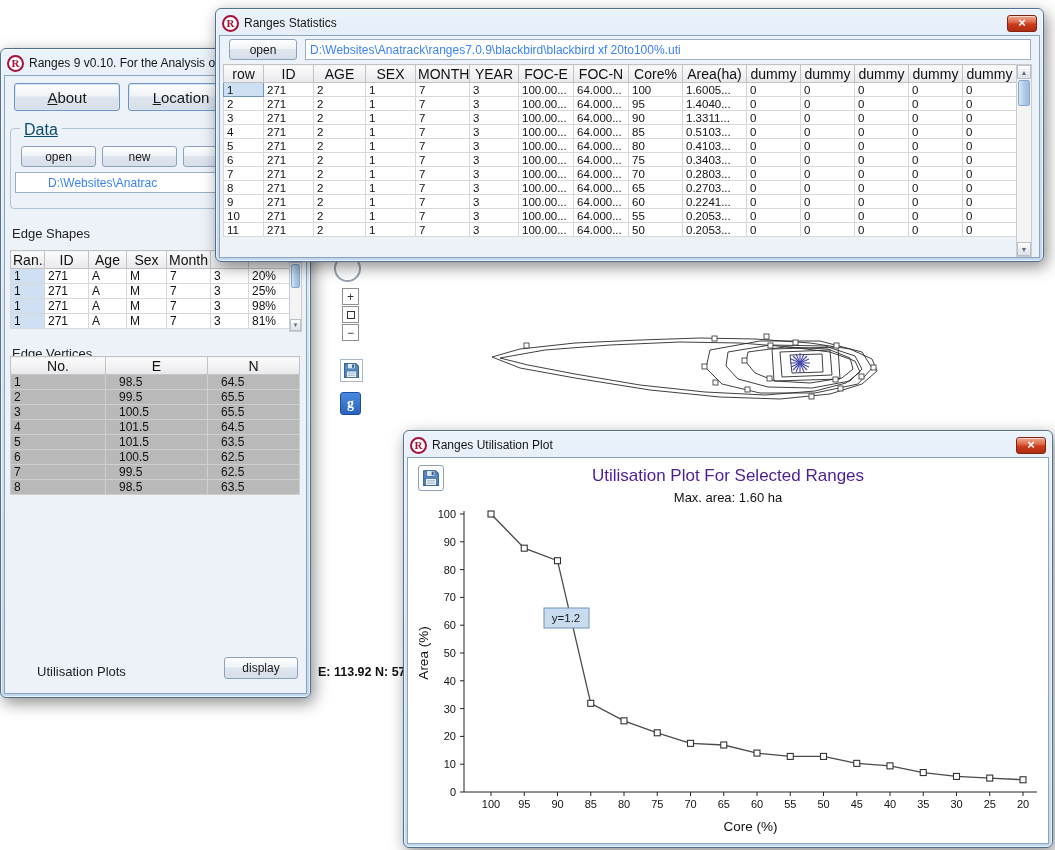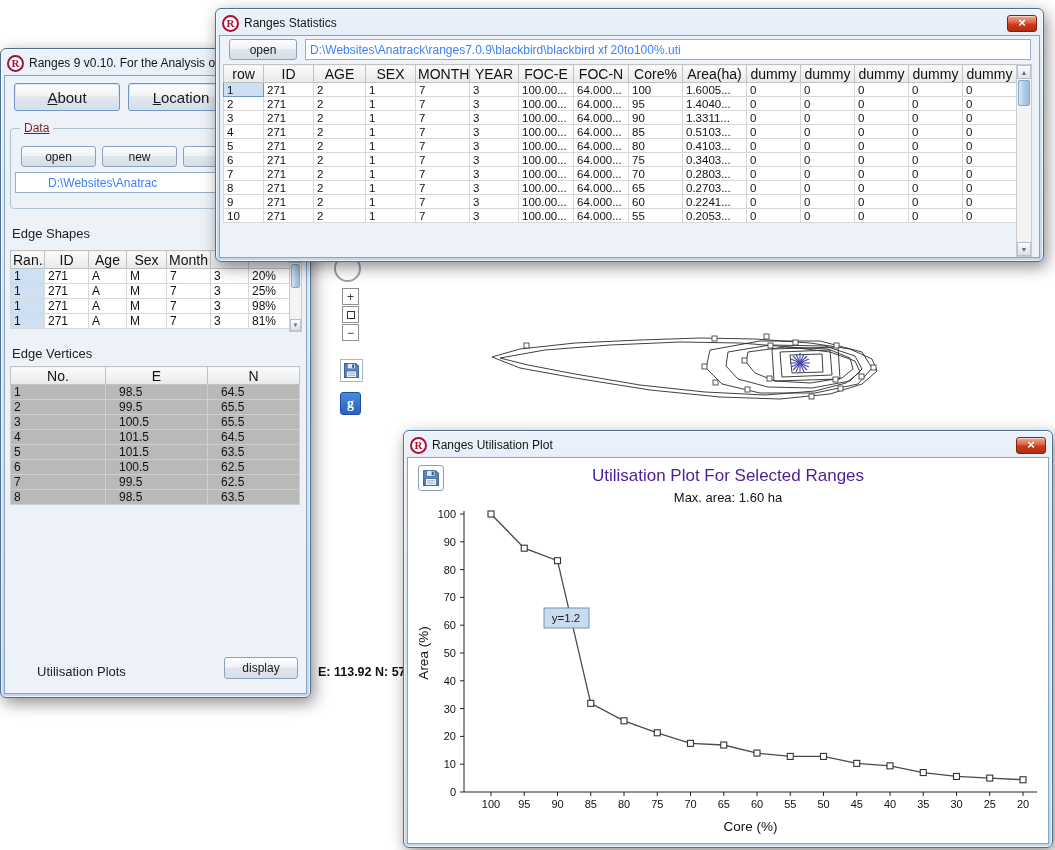--- a/index.html
+++ b/index.html
@@ -21,21 +21,21 @@
   .client{position:relative;border:1px solid #8ba4bd;background:#edf2f9;width:100%;height:calc(100% - 24px);overflow:hidden;}
 
   
   .btn{position:absolute;background:linear-gradient(180deg,#fefefe 0%,#f0f3f7 45%,#e0e6ee 50%,#d6dee8 100%);
        border:1px solid #8ca2bc;border-radius:3px;font-family:inherit;font-size:12px;color:#1a1a1a;
        display:flex;align-items:center;justify-content:center;white-space:nowrap;overflow:hidden;}
   .btn.big{font-size:15px;border:1px solid #6f96c2;box-shadow:inset 0 0 0 1px #d6e6f5;}
   .field{position:absolute;background:#fff;border:1px solid #9aadc2;font-size:12px;color:#3b82f6;
          display:flex;align-items:center;white-space:nowrap;overflow:hidden;padding:0 4px;}
   .groupbox{position:absolute;border:1px solid #b3c3d6;border-radius:4px;}
-  .glabel{position:absolute;top:-8px;left:9px;background:#edf2f9;padding:0 4px;font-size:12px;color:#7f1d1d;text-decoration:underline;}
+  .glabel{position:absolute;top:-8px;left:9px;background:#edf2f9;padding:0 4px;font-size:16px;color:#0c4a6e;text-decoration:underline;}
   .sec-label{position:absolute;font-size:13px;color:#222;}
 
   table.grid{position:absolute;border-collapse:collapse;table-layout:fixed;background:#fff;border:1px solid #b5b5b5;}
   table.grid th{background:linear-gradient(#fbfbfc,#e8e9ec);border:1px solid #c2c2c2;font-weight:normal;
        font-size:14px;text-align:center;overflow:hidden;white-space:nowrap;height:18px;padding:0 2px;}
   table.grid td{border:1px solid #d8d8d8;padding:0 3px;overflow:hidden;white-space:nowrap;font-size:12px;height:15px;}
 
   #stats-table td{font-size:11.5px;height:14px;}
   #stats-table tbody tr:first-child td:first-child{background:#cde0f3;border:1px solid #6d96bf;}
   #edge-shapes-table td:first-child{background:#cfe0f2;}
@@ -223,21 +223,21 @@
         </div>
       <div class="sb-track">
           <div class="sb-thumb" style="height:24px;"></div>
         </div>
       <div class="sb-btn">
           <span>▼</span>
         </div>
     </div>
 
     <div class="sec-label" style="left:7px;top:270px;">Edge Vertices</div>
-    <table class="grid" id="edge-vertices-table" style="left:5px;top:290px;width:289px;border-radius:16px;">
+    <table class="grid" id="edge-vertices-table" style="left:5px;top:280px;width:289px;border-radius:16px;">
         <colgroup>
           <col style="width:95px">
           <col style="width:102px">
           <col style="width:92px">
         </colgroup>
         <thead>
           <tr>
             <th>No.</th>
             <th>E</th>
             <th>N</th>
@@ -495,20 +495,37 @@
           <tr>
             <td>10</td>
             <td>271</td>
             <td>2</td>
             <td>1</td>
             <td>7</td>
             <td>3</td>
             <td>100.00...</td>
             <td>64.000...</td>
             <td>55</td>
+            <td>0.2053...</td>
+            <td>0</td>
+            <td>0</td>
+            <td>0</td>
+            <td>0</td>
+            <td>0</td>
+          </tr>
+          <tr>
+            <td>11</td>
+            <td>271</td>
+            <td>2</td>
+            <td>1</td>
+            <td>7</td>
+            <td>3</td>
+            <td>100.00...</td>
+            <td>64.000...</td>
+            <td>50</td>
             <td>0.2053...</td>
             <td>0</td>
             <td>0</td>
             <td>0</td>
             <td>0</td>
             <td>0</td>
           </tr>
         </tbody>
       </table>
     <div class="vscroll" style="left:796px;top:28px;width:16px;height:193px;">

